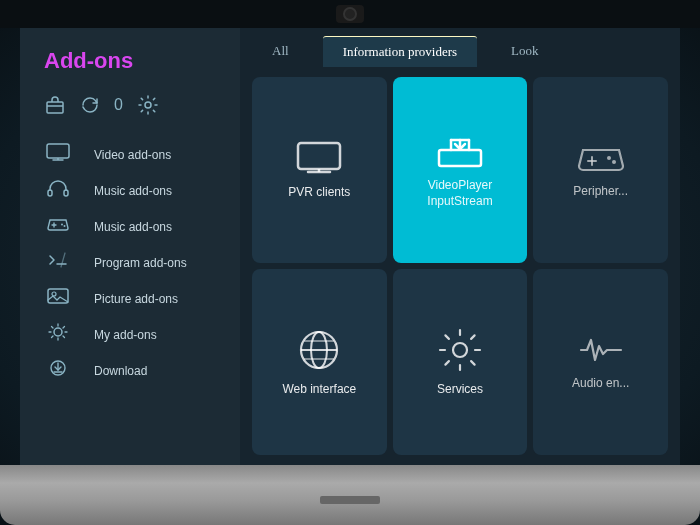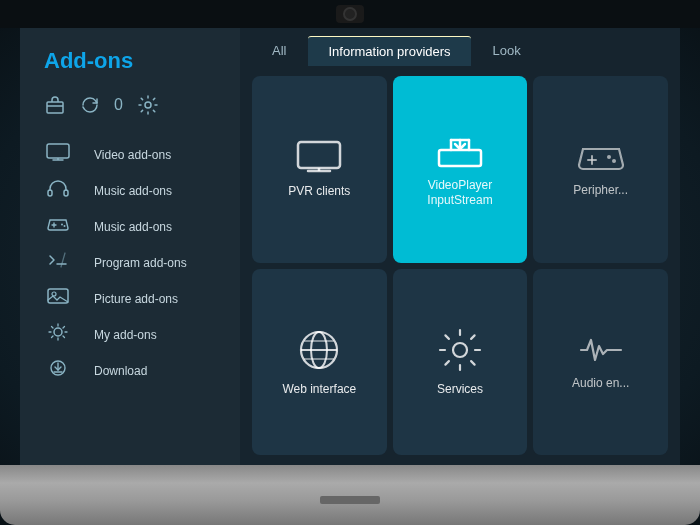--- a/index.html
+++ b/index.html
@@ -70,21 +70,21 @@
 
     
     .sidebar {
       width: 220px;
       background: #1c2b35;
       padding: 20px 0 20px 20px;
       flex-shrink: 0;
     }
 
     .sidebar-title {
-      color: #0ea5e9;
+      color: #d946ef;
       font-size: 22px;
       font-weight: 600;
       margin-bottom: 20px;
       padding-left: 4px;
     }
 
     .sidebar-toolbar {
       display: flex;
       align-items: center;
       gap: 14px;
@@ -133,21 +133,22 @@
       display: flex;
       flex-direction: column;
       overflow: hidden;
     }
 
     
     .tabs {
       display: flex;
       background: #16242e;
       padding: 8px 12px 0;
-      gap: 2px;
+      gap: 14px;
+      font-family: Liberation Serif, serif;
     }
 
     .tab {
       padding: 7px 20px;
       color: #a0b8c4;
       font-size: 13px;
       cursor: pointer;
       background: transparent;
       border-radius: 3px 3px 0 0;
     }

